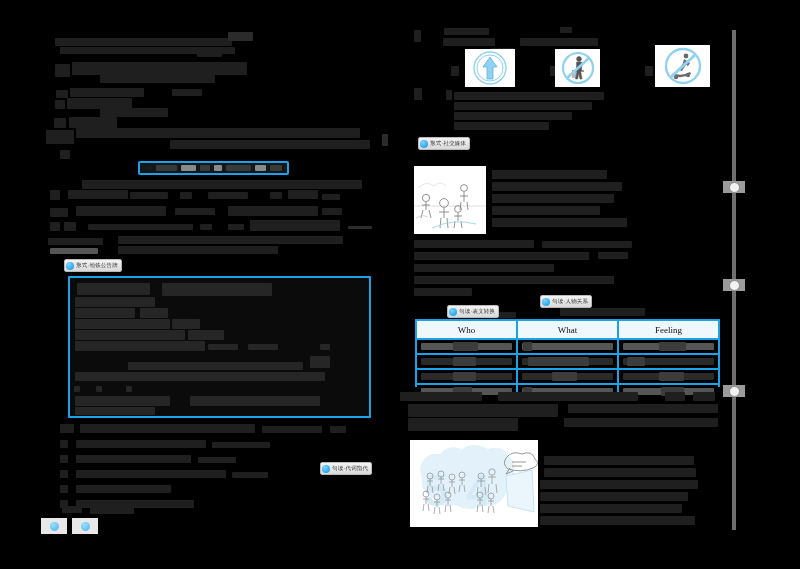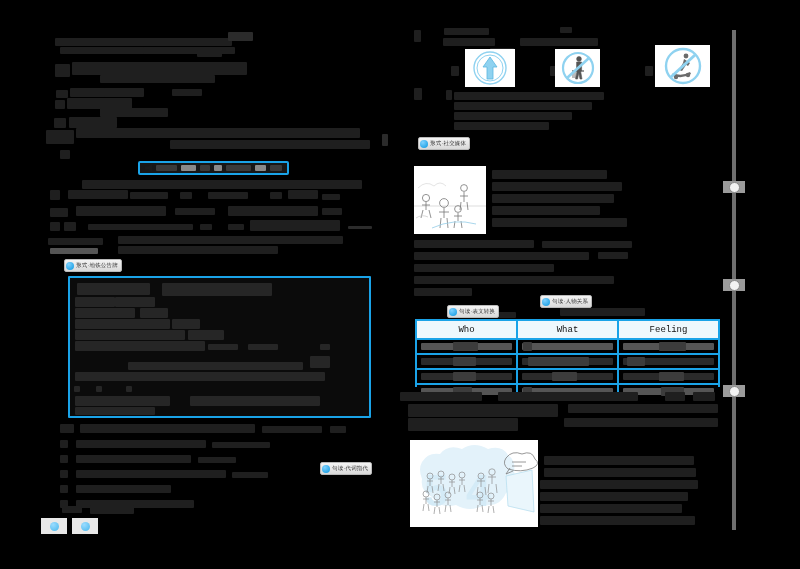--- a/index.html
+++ b/index.html
@@ -43,21 +43,21 @@
 
   
   .illus{position:absolute;background:#fff;overflow:hidden;}
   .illus svg{display:block;}
 
   
   .tbl{position:absolute;border:2px solid #1aa3e8;box-sizing:border-box;
        background:#000;}
   .tbl .hdr{display:flex;background:#eef8fd;height:17px;}
   .tbl .hdr div{flex:1;display:flex;align-items:center;justify-content:center;
-       font-family:Liberation Mono, monospace;font-size:9px;color:#111;}
+       font-family:Liberation Serif, serif;font-size:9px;color:#111;}
   .tbl .hdr div + div{border-left:2px solid #1aa3e8;}
   .tbl .row{display:flex;height:13px;border-top:2px solid #1aa3e8;}
   .tbl .row .cell{flex:1;position:relative;background:#000;}
   .tbl .row .cell + .cell{border-left:2px solid #1aa3e8;}
   .tbl .row .cell .bar{position:absolute;left:4%;top:3px;height:7px;width:92%;
        background:#555;border-radius:1px;}
   .tbl .row .cell .bar.dk{background:#2a2a2a;}
   .tbl .row .cell .word{position:absolute;top:2px;height:9px;background:#3c3c3c;border-radius:1px;}
 
   

